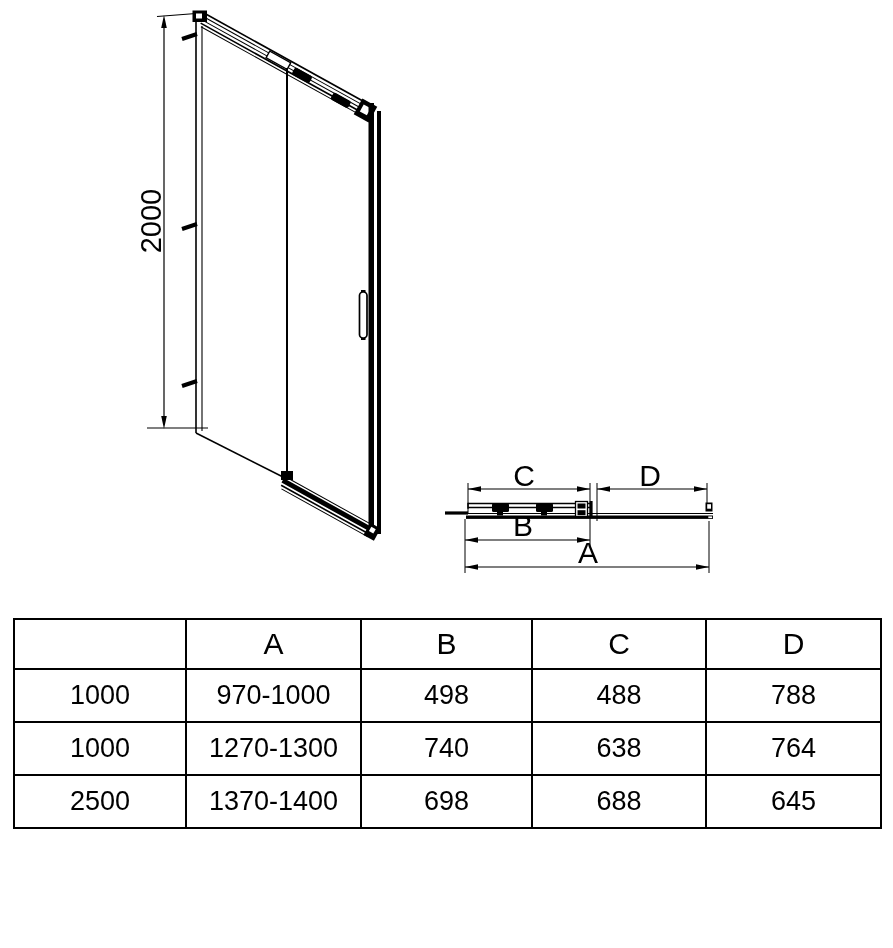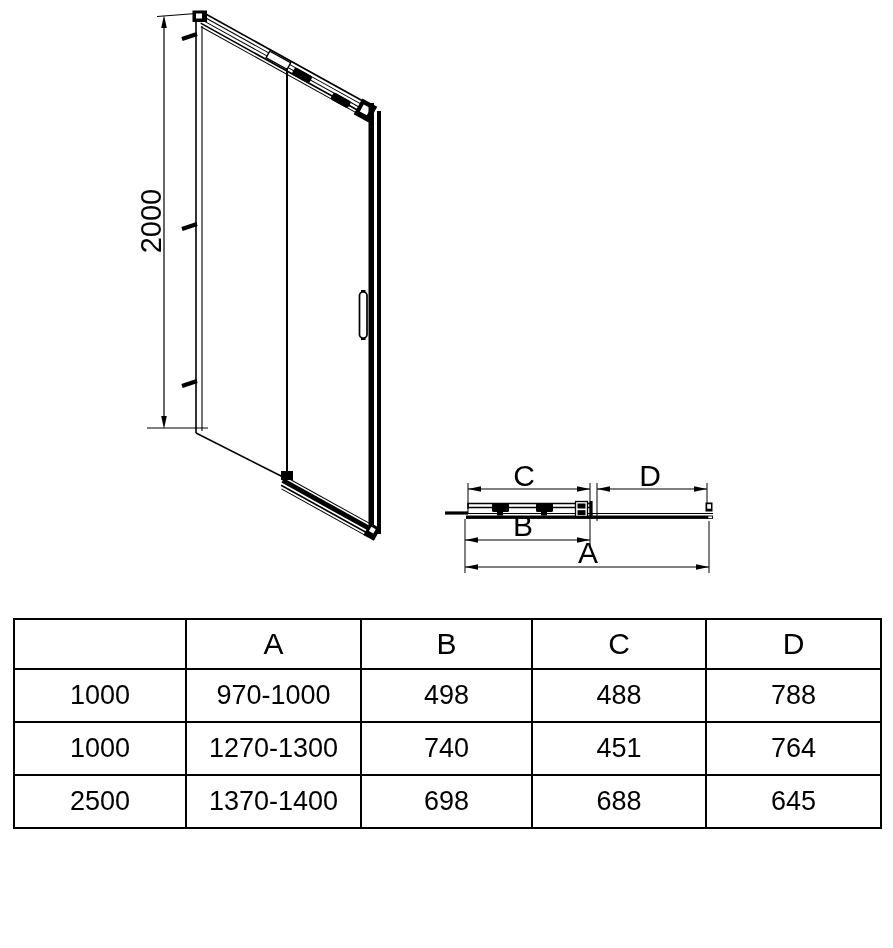--- a/index.html
+++ b/index.html
@@ -159,21 +159,21 @@
       <td>1000</td>
       <td>970-1000</td>
       <td>498</td>
       <td>488</td>
       <td>788</td>
     </tr>
     <tr class="row">
       <td>1000</td>
       <td>1270-1300</td>
       <td>740</td>
-      <td>451</td>
+      <td>638</td>
       <td>764</td>
     </tr>
     <tr class="row">
       <td>2500</td>
       <td>1370-1400</td>
       <td>698</td>
       <td>688</td>
       <td>645</td>
     </tr>
   </tbody>

